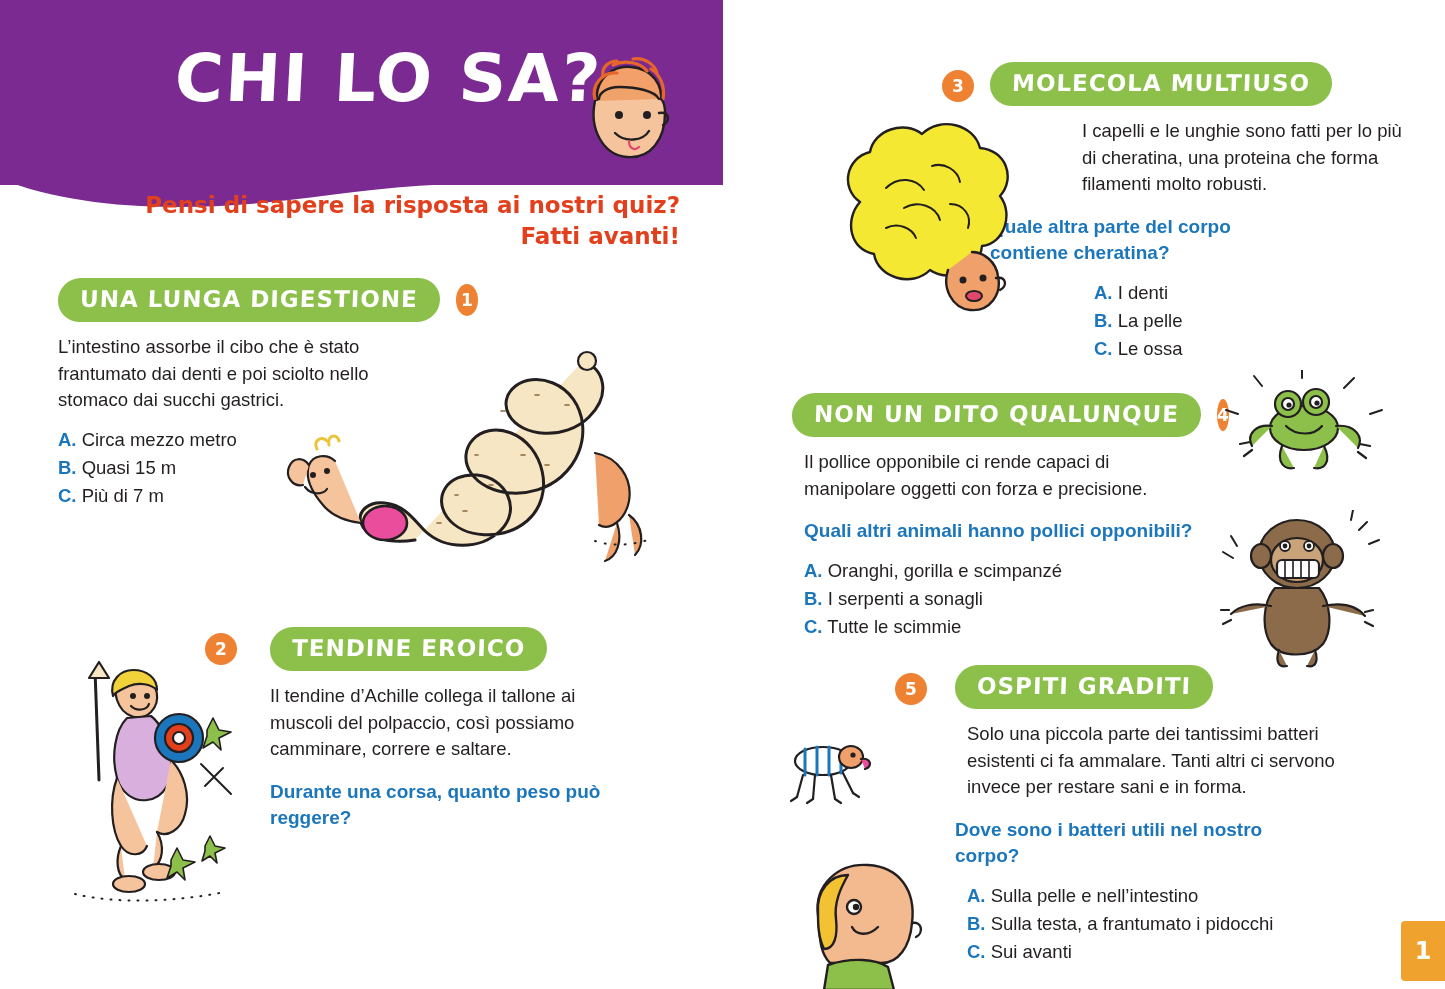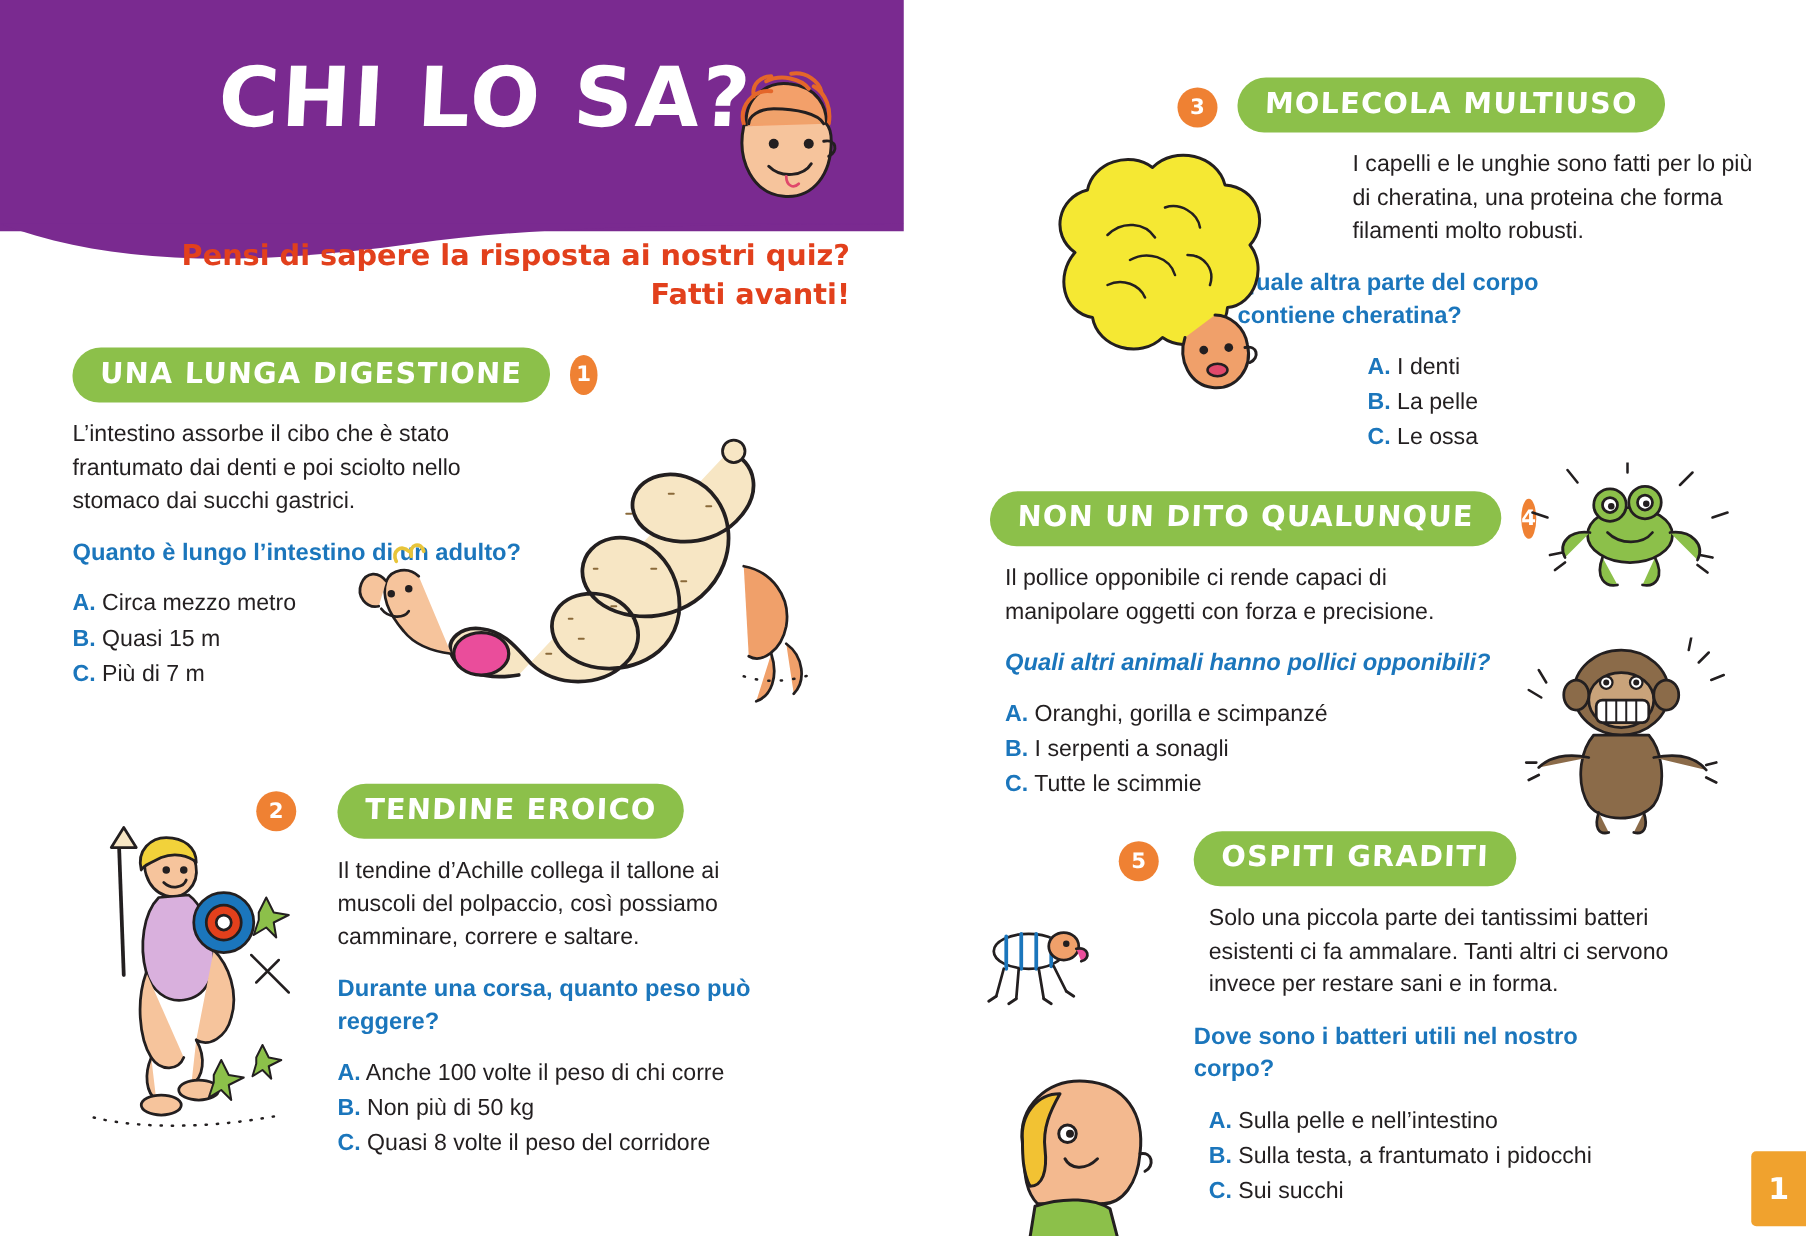--- a/index.html
+++ b/index.html
@@ -167,21 +167,20 @@
   <div>Pensi di sapere la risposta ai nostri quiz?</div>
   <div>Fatti avanti!</div>
 </div>
 
 <div class="quiz" style="left:58px; top:278px; width:420px;">
   <div class="titlerow">
     <span class="pill">UNA LUNGA DIGESTIONE</span>
     <span class="num">1</span>
   </div>
   <div class="body-text" style="width:370px;">L’intestino assorbe il cibo che è stato frantumato dai denti e poi sciolto nello stomaco dai succhi gastrici.</div>
-  <div class="question" style="width:410px;">Quanto è lungo l’intestino di un adulto?</div>
   <div class="answers">
     <div><span class="lt">A.</span> <span>Circa mezzo metro</span></div>
     <div><span class="lt">B.</span> <span>Quasi 15 m</span></div>
     <div><span class="lt">C.</span> <span>Più di 7 m</span></div>
   </div>
 </div>
 
 <svg class="art" style="left:265px; top:345px; width:410px; height:230px;" viewBox="0 0 410 230">
   <g stroke="#231f20" stroke-width="2.2" fill="none" stroke-linecap="round" stroke-linejoin="round">
     <path d="M150,195 C120,200 100,190 96,178 C92,166 104,156 120,158 C140,160 150,176 160,186
@@ -208,25 +207,20 @@
   </g>
 </svg>
 
 <div class="quiz" style="left:270px; top:627px; width:400px;">
   <div class="titlerow">
     <span class="num" style="position:absolute; left:-65px; top:6px;">2</span>
     <span class="pill">TENDINE EROICO</span>
   </div>
   <div class="body-text" style="width:360px;">Il tendine d’Achille collega il tallone ai muscoli del polpaccio, così possiamo camminare, correre e saltare.</div>
   <div class="question" style="width:350px;">Durante una corsa, quanto peso può reggere?</div>
-  <div class="answers">
-    <div><span class="lt">A.</span> <span>Anche 100 volte il peso di chi corre</span></div>
-    <div><span class="lt">B.</span> <span>Non più di 50 kg</span></div>
-    <div><span class="lt">C.</span> <span>Quasi 8 volte il peso del corridore</span></div>
-  </div>
 </div>
 
 <svg class="art" style="left:55px; top:660px; width:220px; height:250px;" viewBox="0 0 220 250">
   <g stroke="#231f20" stroke-width="2.2" fill="none" stroke-linecap="round" stroke-linejoin="round">
     <path d="M40,10 L44,120" stroke-width="3"></path>
     <path d="M34,18 L44,2 L54,18 Z" fill="#f7e6c4"></path>
     <path d="M62,40 C56,22 74,10 88,16 C104,22 106,42 96,52 C86,62 68,58 62,40 Z" fill="#f6c49c"></path>
     <path d="M58,36 C54,20 66,10 78,10 C92,10 102,18 102,30 C96,24 84,22 74,26 C66,30 60,32 58,36 Z" fill="#f2d23a"></path>
     <circle cx="78" cy="36" r="3" fill="#231f20" stroke="none"></circle>
     <circle cx="92" cy="36" r="3" fill="#231f20" stroke="none"></circle>
@@ -280,21 +274,21 @@
     <path d="M196,186 C206,184 208,194 200,198"></path>
   </g>
 </svg>
 
 <div class="quiz" style="left:792px; top:393px; width:420px;">
   <div class="titlerow">
     <span class="pill">NON UN DITO QUALUNQUE</span>
     <span class="num">4</span>
   </div>
   <div class="body-text" style="width:375px; margin-left:12px;">Il pollice opponibile ci rende capaci di manipolare oggetti con forza e precisione.</div>
-  <div class="question" style="width:450px; margin-left:12px;font-style:italic;">Quali altri animali hanno pollici opponibili?</div>
+  <div class="question" style="width:450px; margin-left:12px;">Quali altri animali hanno pollici opponibili?</div>
   <div class="answers" style="margin-left:12px;">
     <div><span class="lt">A.</span> <span>Oranghi, gorilla e scimpanzé</span></div>
     <div><span class="lt">B.</span> <span>I serpenti a sonagli</span></div>
     <div><span class="lt">C.</span> <span>Tutte le scimmie</span></div>
   </div>
 </div>
 
 <svg class="art" style="left:1212px; top:370px; width:180px; height:110px;" viewBox="0 0 180 110">
   <g stroke="#231f20" stroke-width="2.2" fill="none" stroke-linecap="round" stroke-linejoin="round">
     <ellipse cx="92" cy="58" rx="34" ry="22" fill="#8cc04a"></ellipse>
@@ -339,21 +333,21 @@
 <div class="quiz" style="left:955px; top:665px; width:430px;">
   <div class="titlerow">
     <span class="num" style="position:absolute; left:-60px; top:8px;">5</span>
     <span class="pill">OSPITI GRADITI</span>
   </div>
   <div class="body-text" style="width:415px; margin-left:12px;">Solo una piccola parte dei tantissimi batteri esistenti ci fa ammalare. Tanti altri ci servono invece per restare sani e in forma.</div>
   <div class="question" style="width:360px; margin-left:0;">Dove sono i batteri utili nel nostro corpo?</div>
   <div class="answers" style="margin-left:12px;">
     <div><span class="lt">A.</span> <span>Sulla pelle e nell’intestino</span></div>
     <div><span class="lt">B.</span> <span>Sulla testa, a frantumato i pidocchi</span></div>
-    <div><span class="lt">C.</span> <span>Sui succhi</span></div>
+    <div><span class="lt">C.</span> <span>Sui avanti</span></div>
   </div>
 </div>
 
 <svg class="art" style="left:775px; top:735px; width:120px; height:90px;" viewBox="0 0 120 90">
   <g stroke="#231f20" stroke-width="2.2" fill="none" stroke-linecap="round" stroke-linejoin="round">
     <ellipse cx="48" cy="26" rx="28" ry="14" fill="#ffffff"></ellipse>
     <path d="M30,14 C30,40 30,40 30,40 M42,12 C42,40 42,40 42,40 M54,12 C54,40 54,40 54,40 M66,16 C66,38 66,38 66,38" stroke="#1b76bc" stroke-width="3"></path>
     <ellipse cx="76" cy="22" rx="12" ry="11" fill="#f0a06a"></ellipse>
     <circle cx="78" cy="20" r="2.6" fill="#231f20" stroke="none"></circle>
     <path d="M86,24 C96,22 98,32 90,34" fill="#ea4d9b"></path>

